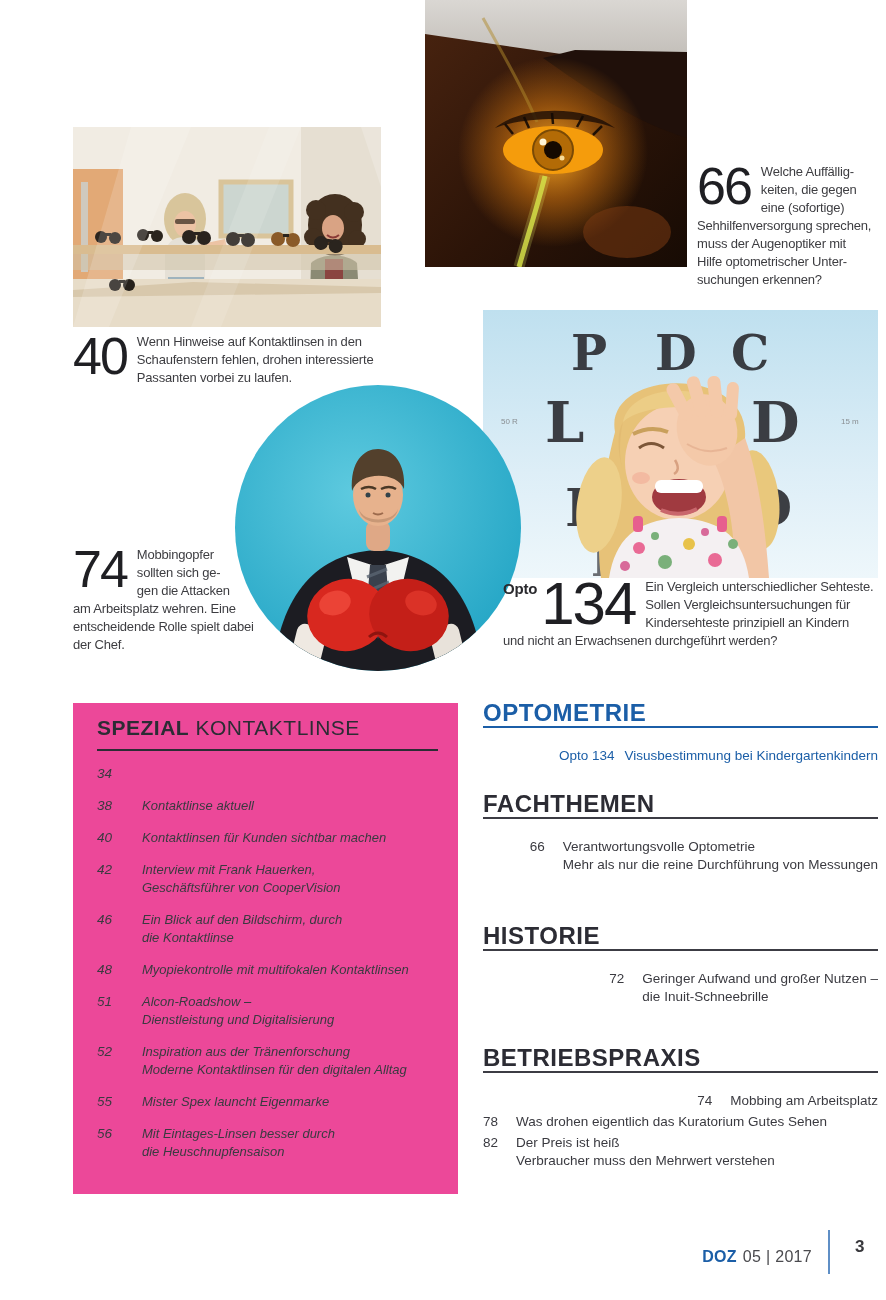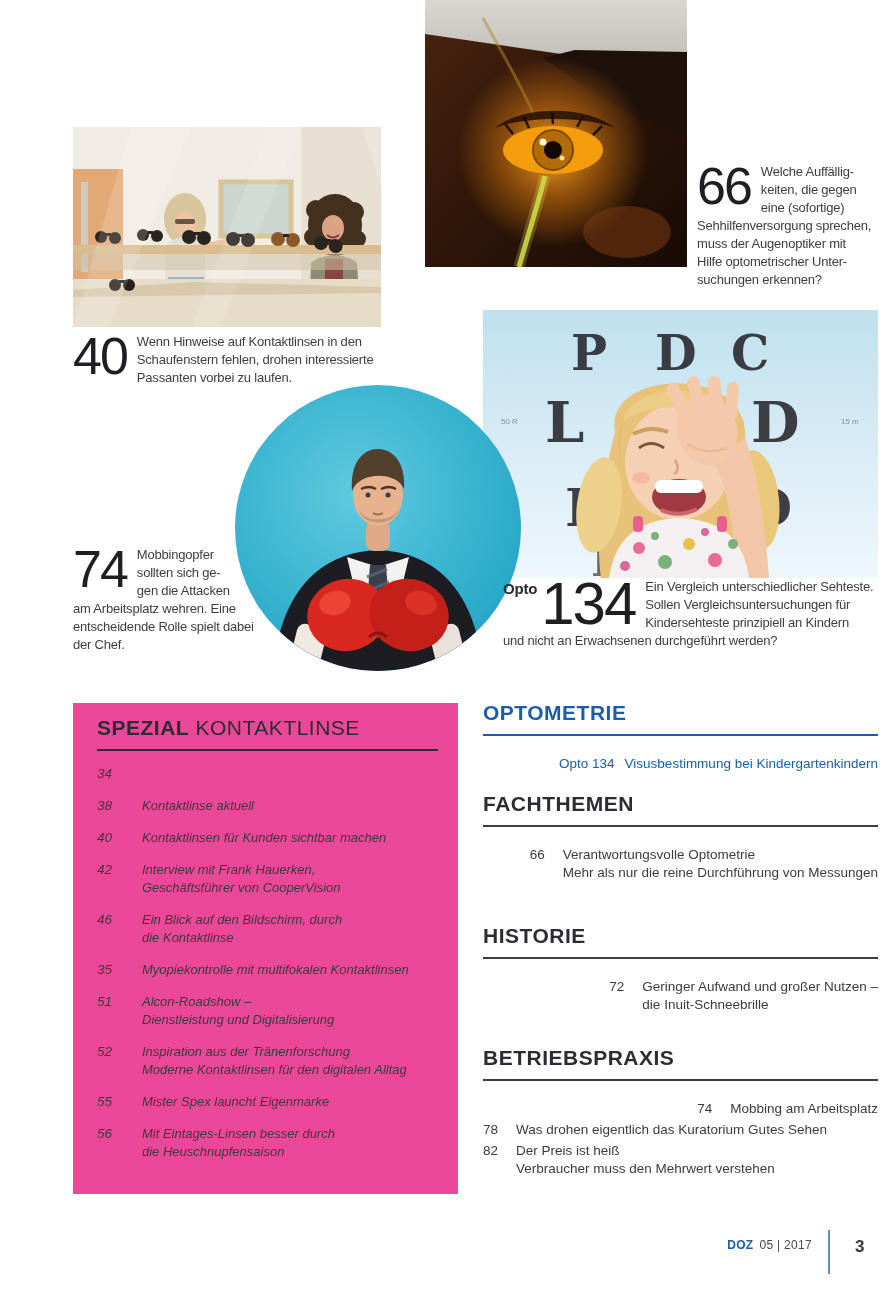--- a/index.html
+++ b/index.html
@@ -32,36 +32,36 @@
                   letter-spacing:.5px;border-bottom:2px solid #2c2c34;padding-bottom:8px;}
   .box-spezial h2 .b{font-weight:bold;}
   .box-spezial .toc-item{margin-top:14px;font-style:italic;}
   .box-spezial .toc-item .ititle{font-size:13px;}
   
   .toc-item{display:flex;align-items:flex-start;}
   .toc-item .inum{flex:0 0 45px;font-size:13.5px;line-height:18px;color:#3a3a40;}
   .toc-item .ititle{font-size:13.5px;line-height:18px;color:#3a3a40;white-space:pre-line;}
   
   .toc-sec{position:absolute;left:483px;width:395px;}
-  .toc-sec h2{margin:0;font-size:21px;line-height:26px;font-weight:bold;color:#2c2c34;
-              letter-spacing:.5px;border-bottom:2px solid #3c3c44;padding-bottom:8px;}
+  .toc-sec h2{margin:0;font-size:24px;line-height:26px;font-weight:bold;color:#2c2c34;
+              letter-spacing:.5px;border-bottom:2px solid #3c3c44;}
   .toc-sec .toc-item{margin-top:3px;}
   .toc-sec .toc-item:first-of-type{margin-top:19px;justify-content:flex-end;}
   .toc-sec .toc-item .inum{flex:0 0 33px;}
   .sec-opto h2{color:#1b5ea7;border-bottom-color:#1b5ea7;}
   .sec-opto .inum{flex:0 0 auto !important;margin-right:10px;color:#1b5ea7;}
   .sec-opto .ititle{color:#1b5ea7;}
   .sec-opto{top:700px;}
   .sec-fach{top:791px;}
   .sec-hist{top:923px;}
   .sec-betr{top:1045px;}
   
   .footer{position:absolute;left:0;top:1228px;width:886px;height:50px;}
   .footer .divider{position:absolute;left:828px;top:2px;width:2px;height:44px;background:#5f8fc6;}
-  .footer .issue-wrap{position:absolute;right:74px;top:10px;font-size:12px;color:#4a4a4e;
+  .footer .issue-wrap{position:absolute;right:74px;top:20px;font-size:16px;color:#4a4a4e;
                       letter-spacing:.3px;white-space:nowrap;}
   .footer .brand{color:#1b5ea7;font-weight:bold;margin-right:6px;}
   .footer .pageno{position:absolute;left:855px;top:9px;font-size:17px;font-weight:bold;color:#38383c;}
 </style>
 </head>
 <body>
 
 <div class="page">
 
   <div class="photo photo-shop">
@@ -347,21 +347,21 @@
         <span class="inum">42</span>
         <span class="ititle">Interview mit Frank Hauerken,
 Geschäftsführer von CooperVision</span>
       </div>
     <div class="toc-item">
         <span class="inum">46</span>
         <span class="ititle">Ein Blick auf den Bildschirm, durch
 die Kontaktlinse</span>
       </div>
     <div class="toc-item">
-        <span class="inum">35</span>
+        <span class="inum">48</span>
         <span class="ititle">Myopiekontrolle mit multifokalen Kontaktlinsen</span>
       </div>
     <div class="toc-item">
         <span class="inum">51</span>
         <span class="ititle">Alcon-Roadshow –
 Dienstleistung und Digitalisierung</span>
       </div>
     <div class="toc-item">
         <span class="inum">52</span>
         <span class="ititle">Inspiration aus der Tränenforschung

